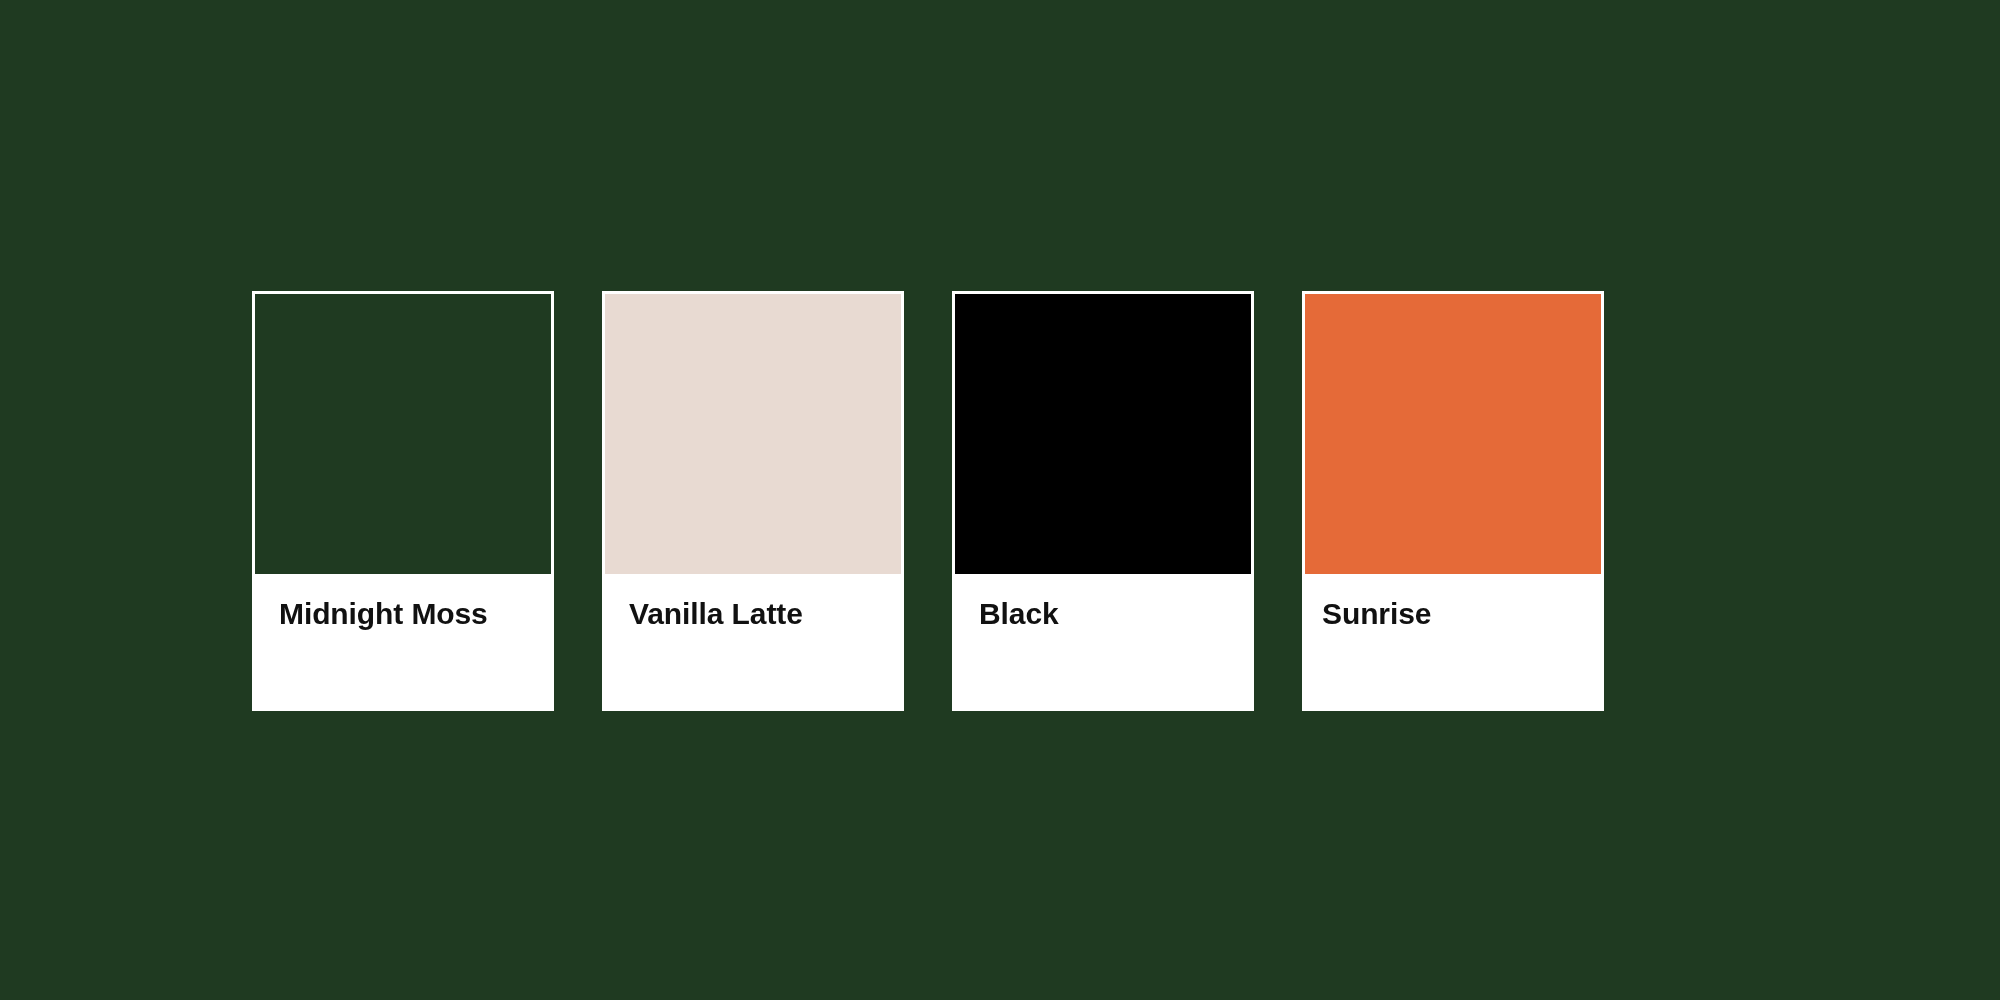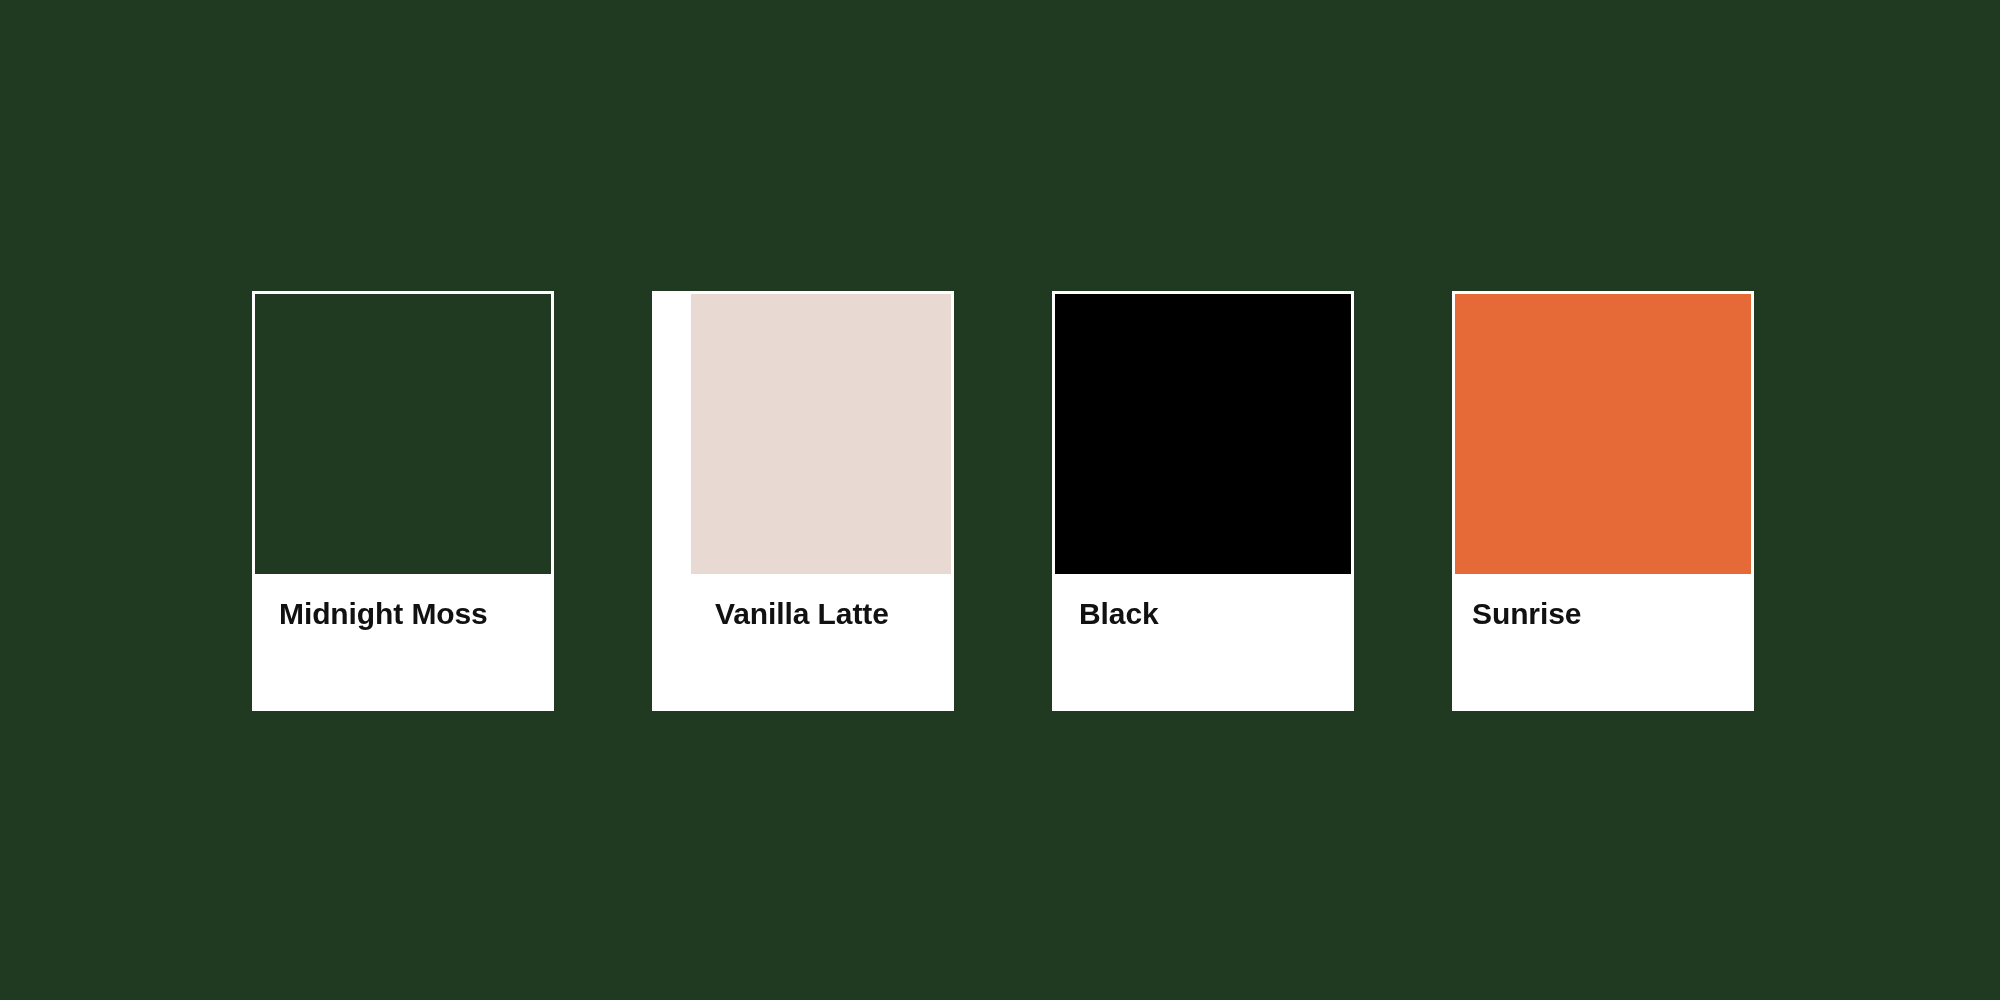--- a/index.html
+++ b/index.html
@@ -23,21 +23,21 @@
     box-sizing: border-box;
   }
 
   #swatch-row {
     position: absolute;
     left: 252px;
     top: 291px;
     display: flex;
     flex-direction: row;
     align-items: flex-start;
-    gap: 98px;
+    gap: 48px;
   }
 
   .swatch-card {
     width: 302px;
     height: 420px;
     display: flex;
     flex-direction: column;
     background: #ffffff;
     box-sizing: border-box;
     position: relative;
@@ -87,21 +87,21 @@
 
     <div class="swatch-card" style="background-color: rgb(255, 255, 255);">
       <div class="swatch-chip-frame" style="background-color: rgb(255, 255, 255);">
         <div class="swatch-chip" style="background-color: rgb(31, 58, 33);"></div>
       </div>
       <div class="swatch-label-panel" style="background-color: rgb(255, 255, 255);">
         <span class="swatch-label" style="color: rgb(17, 17, 17);">Midnight Moss</span>
       </div>
     </div>
 
-    <div class="swatch-card" style="background-color: rgb(255, 255, 255); padding-left: 36px;">
+    <div class="swatch-card" style="background-color: rgb(255, 255, 255);">
       <div class="swatch-chip-frame" style="background-color: rgb(255, 255, 255);">
         <div class="swatch-chip" style="background-color: rgb(232, 218, 210);"></div>
       </div>
       <div class="swatch-label-panel" style="background-color: rgb(255, 255, 255);">
         <span class="swatch-label" style="color: rgb(17, 17, 17);">Vanilla Latte</span>
       </div>
     </div>
 
     <div class="swatch-card" style="background-color: rgb(255, 255, 255); border-radius: 24px;">
       <div class="swatch-chip-frame" style="background-color: rgb(255, 255, 255);">

